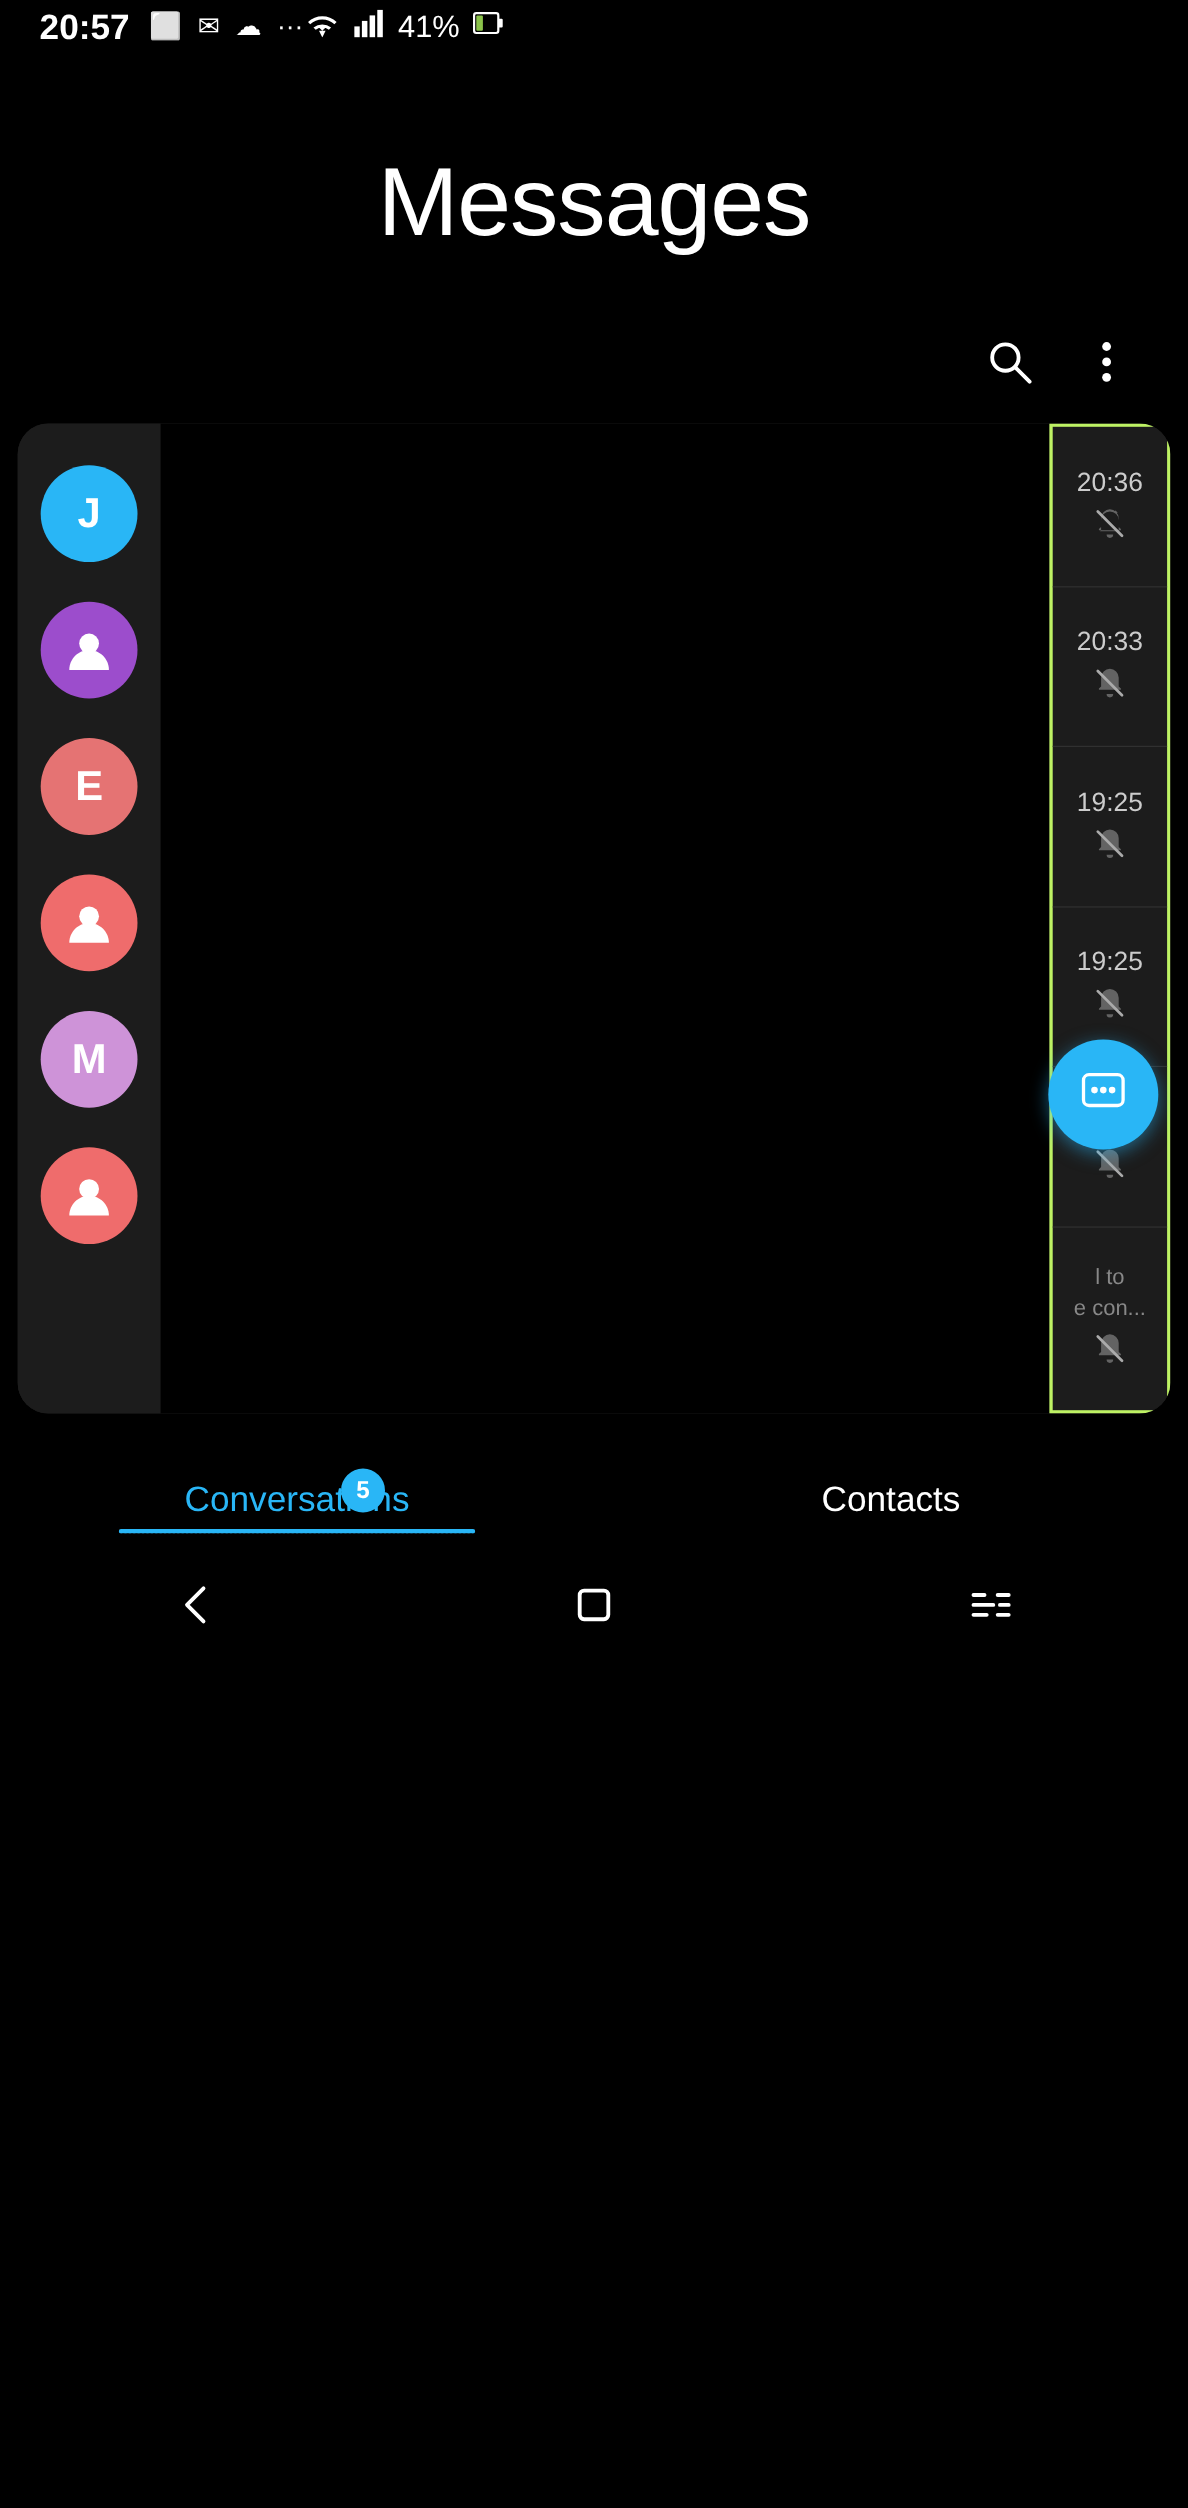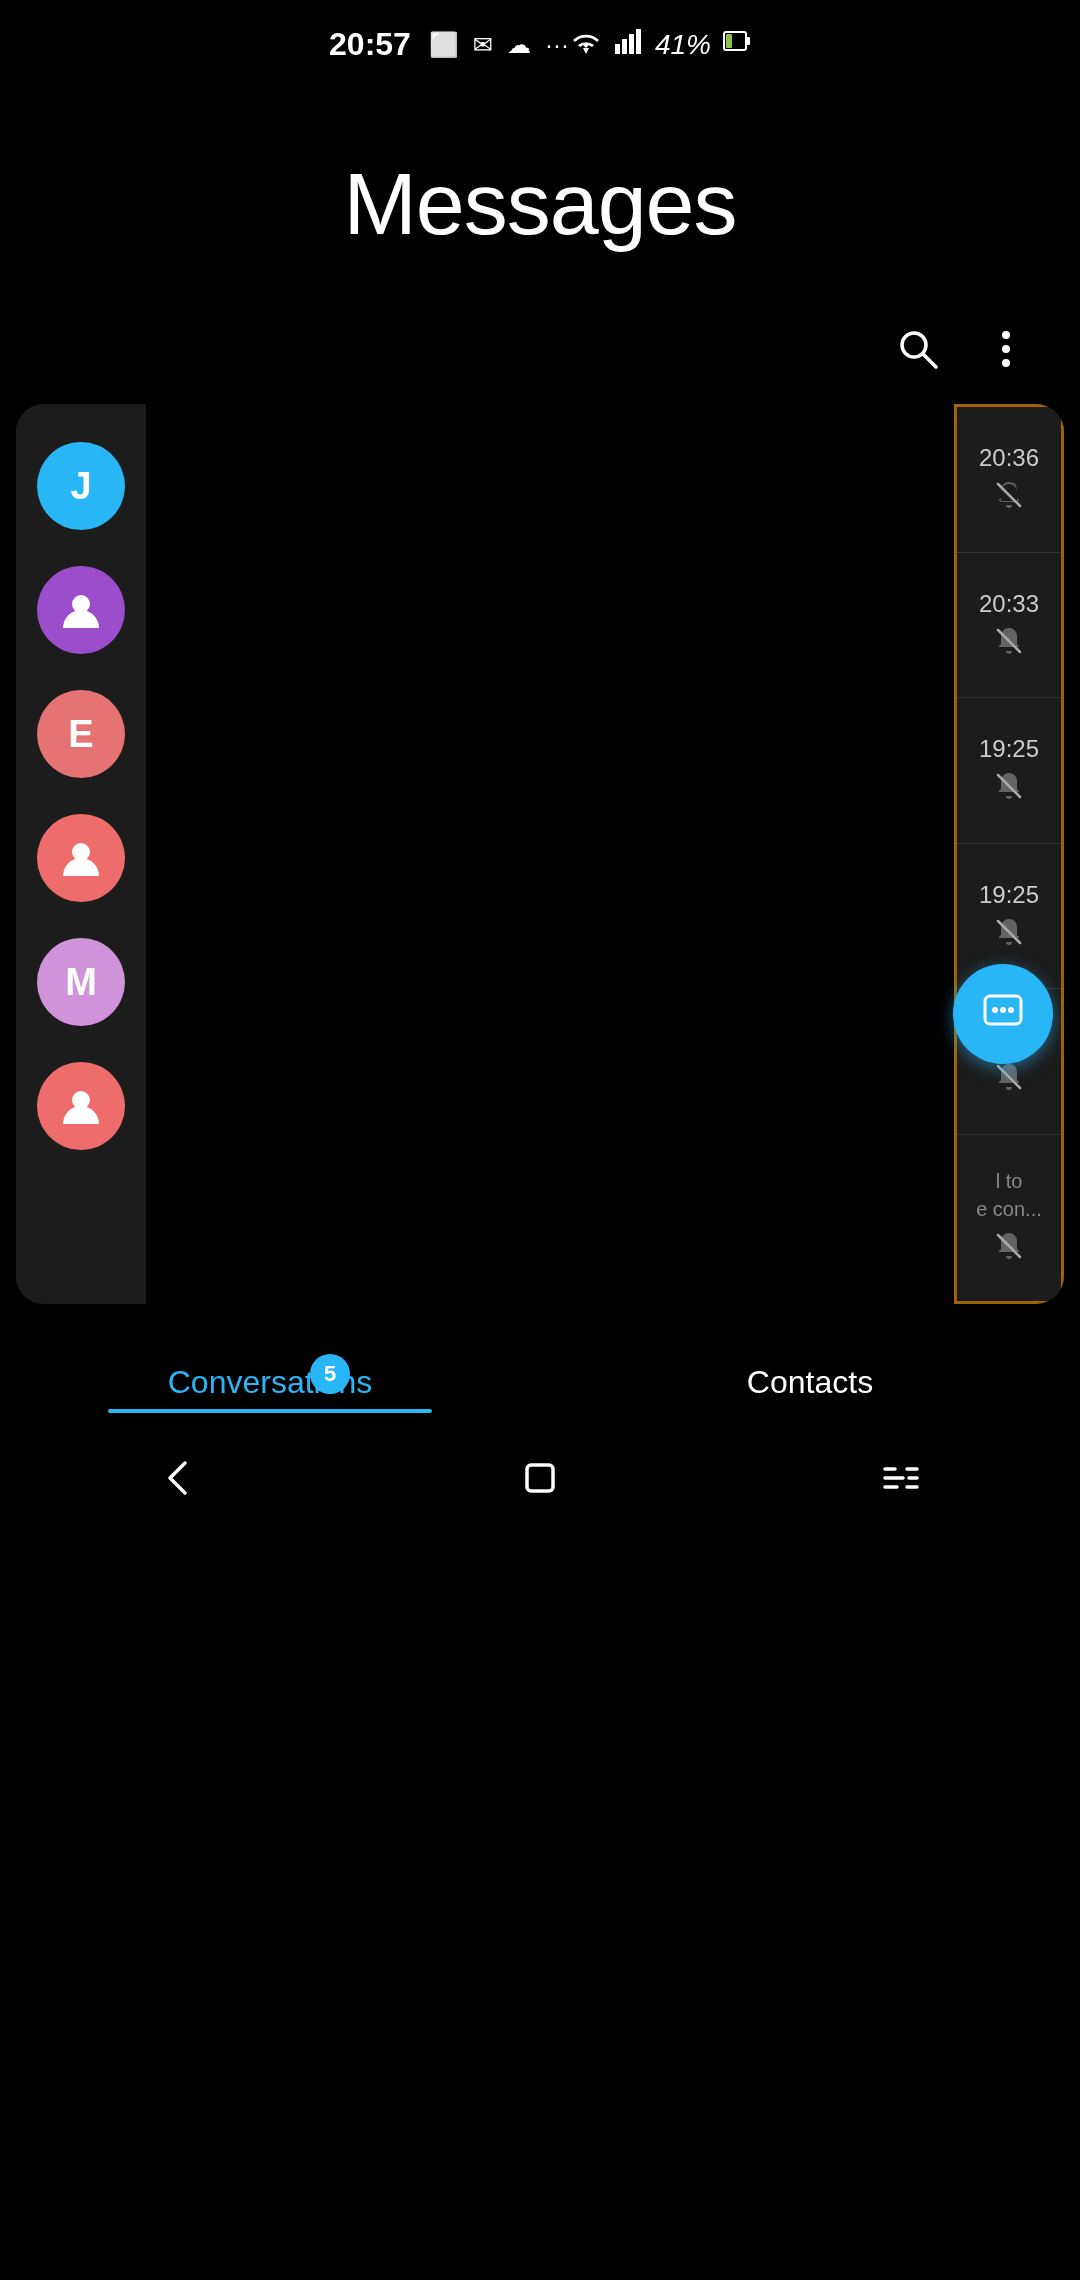--- a/index.html
+++ b/index.html
@@ -11,41 +11,41 @@
       font-family: 'Segoe UI', Arial, sans-serif;
       width: 1080px;
       min-height: 2280px;
       overflow-x: hidden;
       position: relative;
     }
 
     
     .status-bar {
       display: flex;
-      justify-content: center;
-      align-items: center;
-      padding: 26px 36px 10px 36px;
+      justify-content: flex-start;
+      align-items: center;
+      padding: 6px 36px 10px 36px;
       font-size: 28px;
       font-weight: 500;
     }
     .status-left {
       display: flex;
       align-items: center;
       gap: 18px;
     }
     .status-time { font-size: 32px; font-weight: 600; }
     .status-icons { display: flex; align-items: center; gap: 14px; }
     .status-icon { font-size: 24px; color: #fff; }
     .status-right {
       display: flex;
       align-items: center;
       gap: 12px;
       font-size: 28px;
     }
-    .battery-text { font-size: 28px; font-weight: 500; font-style: italic; }
+    .battery-text { font-size: 28px; font-weight: 500; }
 
     
     .header-area {
       display: flex;
       flex-direction: column;
       align-items: center;
       padding: 80px 0 60px 0;
       text-align: right;
     }
     .app-title {
@@ -123,21 +123,21 @@
       background: #000;
       position: relative;
     }
 
     
     .right-column {
       width: 110px;
       display: flex;
       flex-direction: column;
       background: #1c1c1c;
-      border: 3px solid #a16207;
+      border: 3px solid #bef264;
       position: relative;
     }
     .right-row {
       flex: 1;
       display: flex;
       flex-direction: column;
       align-items: center;
       justify-content: center;
       border-bottom: 1px solid #333;
       padding: 14px 0;

